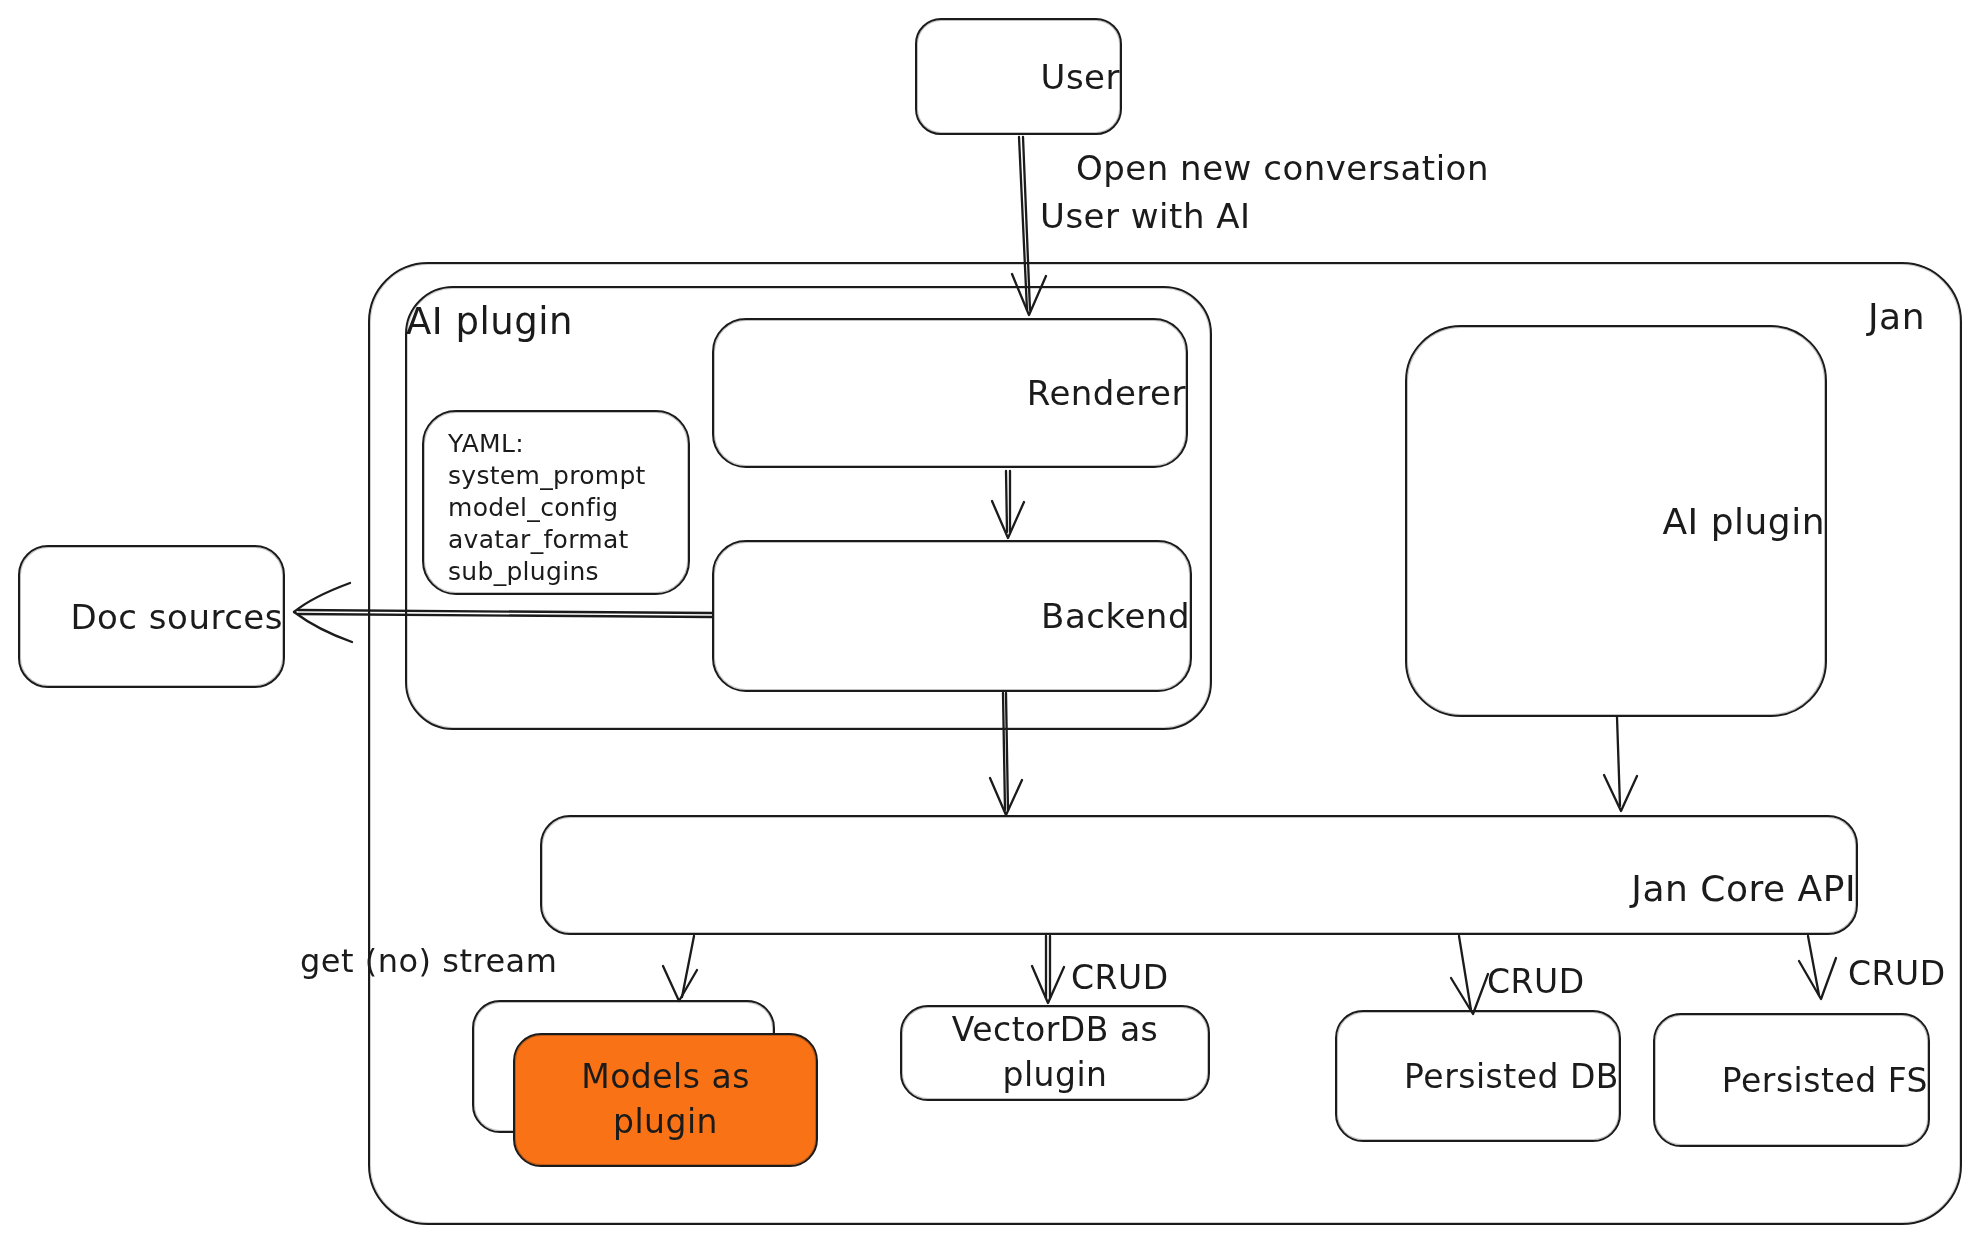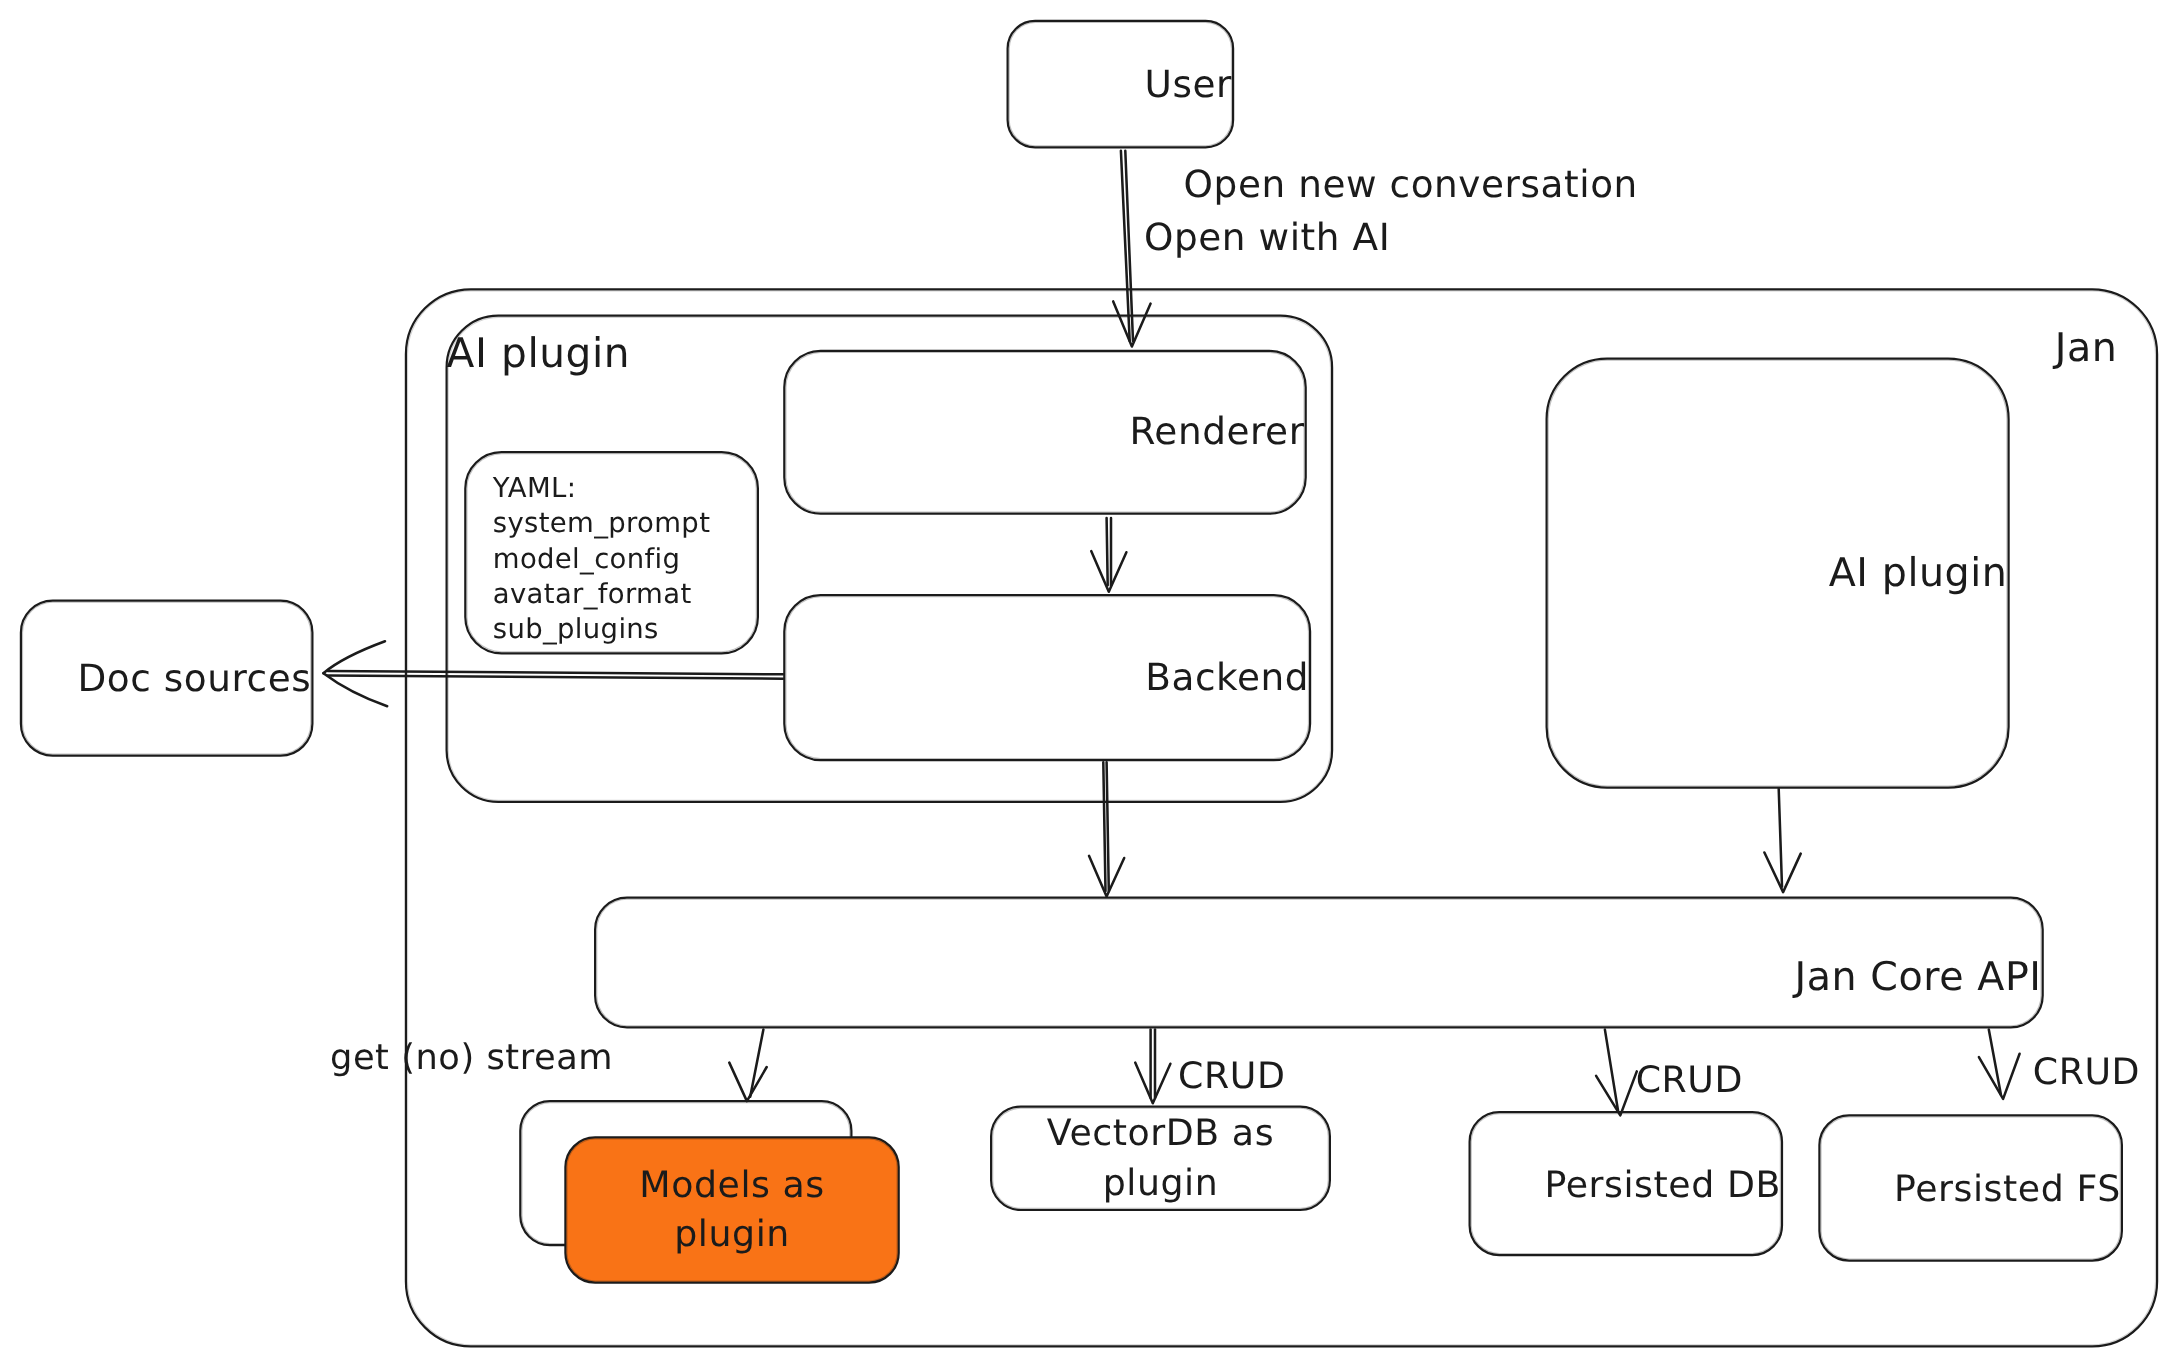--- a/index.html
+++ b/index.html
@@ -37,21 +37,21 @@
   <div class="floating-label" style="left:1868px;top:272px;font-size:36px;margin-top:24px;">Jan</div>
 
   <div class="container-box" style="left:405px;top:286px;width:807px;height:444px;border-radius:48px;"></div>
   <div class="floating-label" style="left:406px;top:300px;font-size:37px;">AI plugin</div>
 
   <div class="box" style="left:915px;top:18px;width:207px;height:117px;border-radius:26px;">
     <span class="node-label">User</span>
   </div>
 
   <div class="floating-label" style="left:1040px;top:148px;margin-left:36px;">Open new conversation</div>
-  <div class="floating-label" style="left:1040px;top:196px;">Open with AI</div>
+  <div class="floating-label" style="left:1040px;top:196px;">User with AI</div>
 
   <div class="box" style="left:712px;top:318px;width:476px;height:150px;border-radius:34px;">
     <span class="node-label">Renderer</span>
   </div>
 
   <div class="box" style="left:712px;top:540px;width:480px;height:152px;border-radius:34px;padding-left:27px;">
     <span class="node-label">Backend</span>
   </div>
 
   <div class="box" style="left:422px;top:410px;width:268px;height:185px;border-radius:34px;justify-content:flex-start;align-items:flex-start;">

